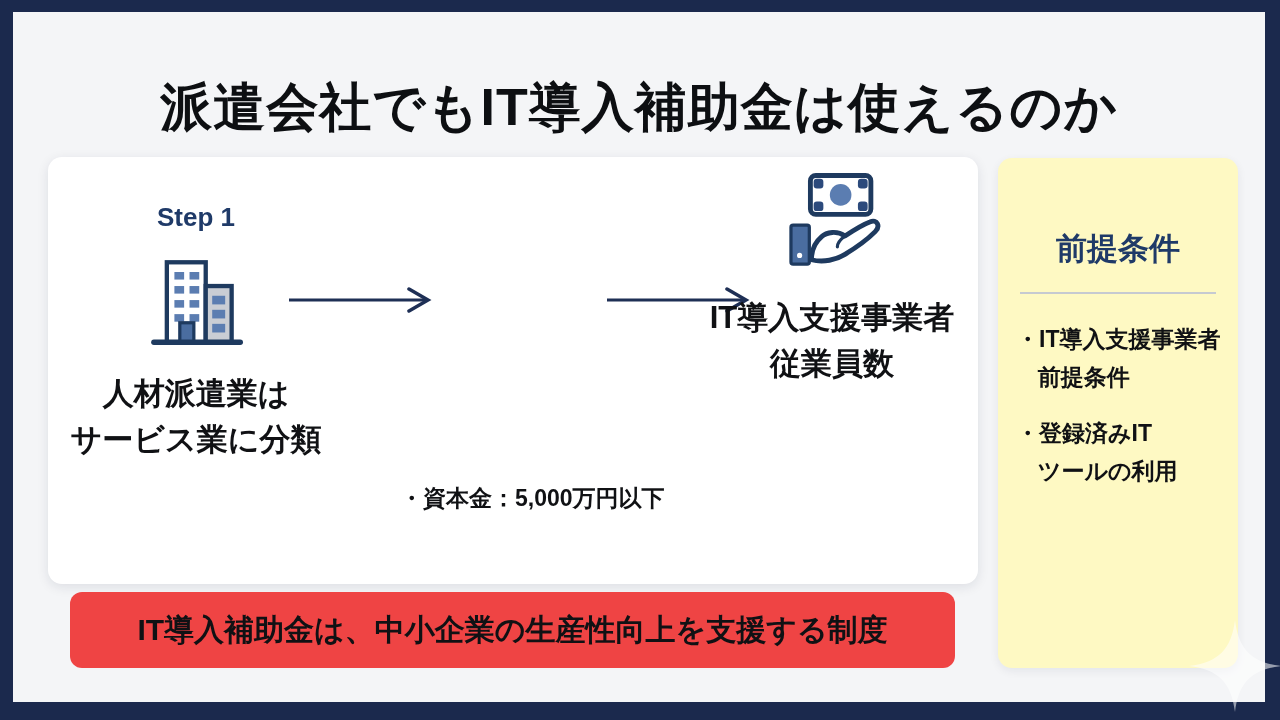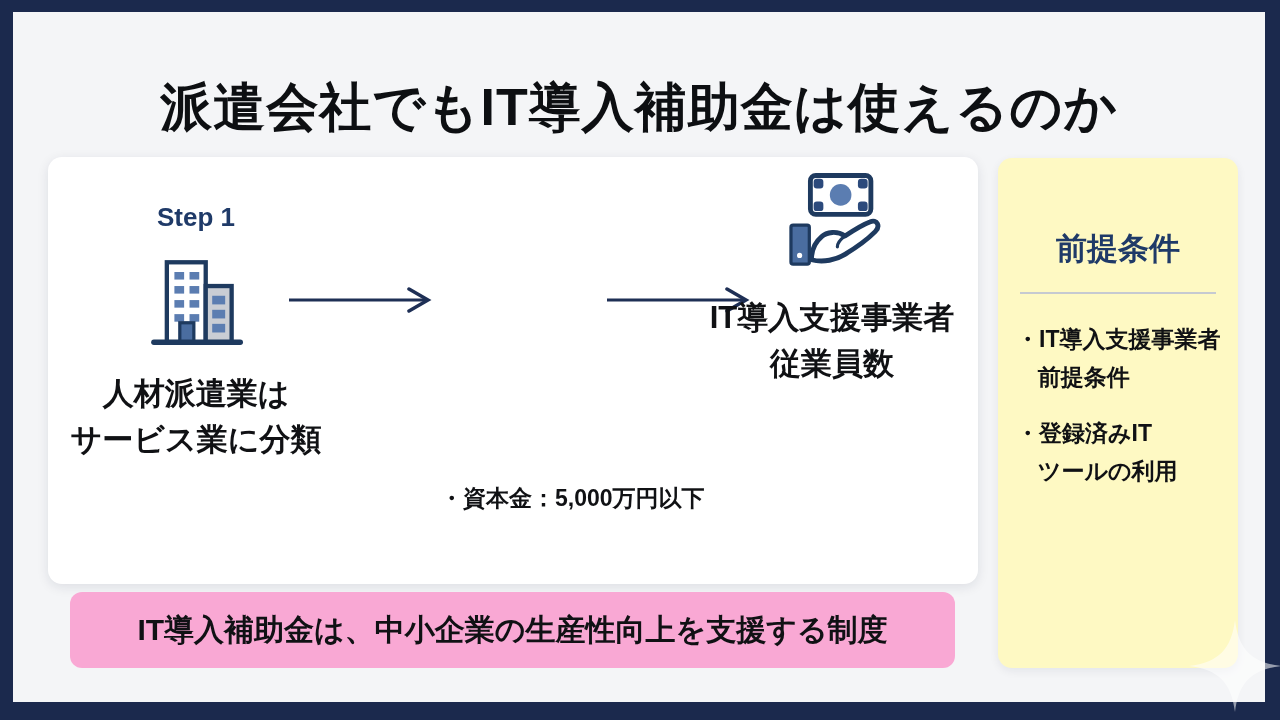--- a/index.html
+++ b/index.html
@@ -25,25 +25,25 @@
   }
   .col { position:absolute; top:0; width:280px; text-align:center; }
   .col1 { left:8px; } .col2 { left:328px; } .col3 { left:644px; }
   .step-label { margin-top:45px; font-size:26px; font-weight:bold; color:#1f3a68; }
   .icon-wrap { margin-top:10px; height:112px; display:flex; align-items:center; justify-content:center; }
   .step-text { margin-top:16px; font-size:31px; font-weight:bold; color:#101114; line-height:46px; }
   .arrow { position:absolute; top:130px; width:150px; height:26px; }
   .arrow1 { left:238px; } .arrow2 { left:556px; }
   .notes {
     position:absolute; left:352px; top:320px; text-align:left;
-    font-size:23px; font-weight:bold; color:#101114; line-height:42px;margin-left:40px;
+    font-size:23px; font-weight:bold; color:#101114; line-height:42px;
   }
   .banner {
     position:absolute; left:22px; right:23px; top:435px; height:76px;
-    background:#f9a8d4; border-radius:12px;
+    background:#ef4444; border-radius:12px;
     display:flex; align-items:center; justify-content:center;
     font-size:30px; font-weight:bold; color:#101114;
   }
   .sidebar {
     position:absolute; left:985px; top:146px; width:240px; height:510px;
     background:#fef9c3; border-radius:14px;
     box-shadow:0 3px 10px rgba(20,30,60,0.07);
   }
   .sidebar-title { margin-top:70px; text-align:center; font-size:31px; font-weight:bold; color:#1f3a68; }
   .sidebar-divider { margin:22px 22px 0 22px; border-top:2px solid #c6cad1; }

